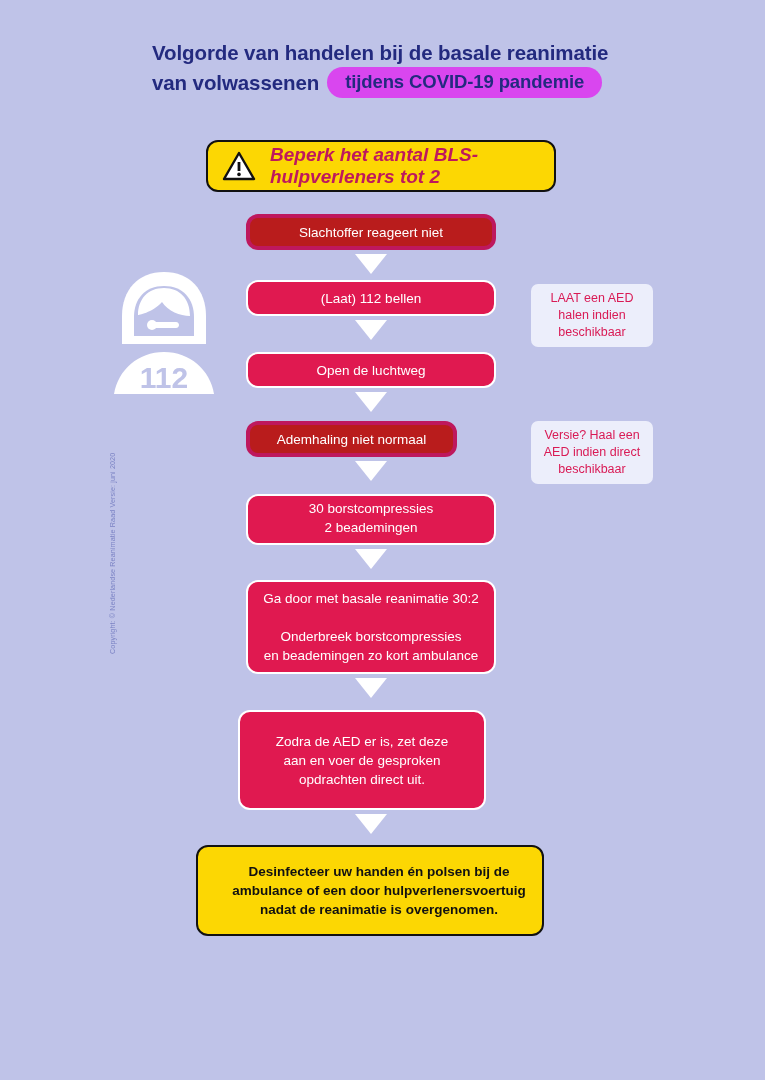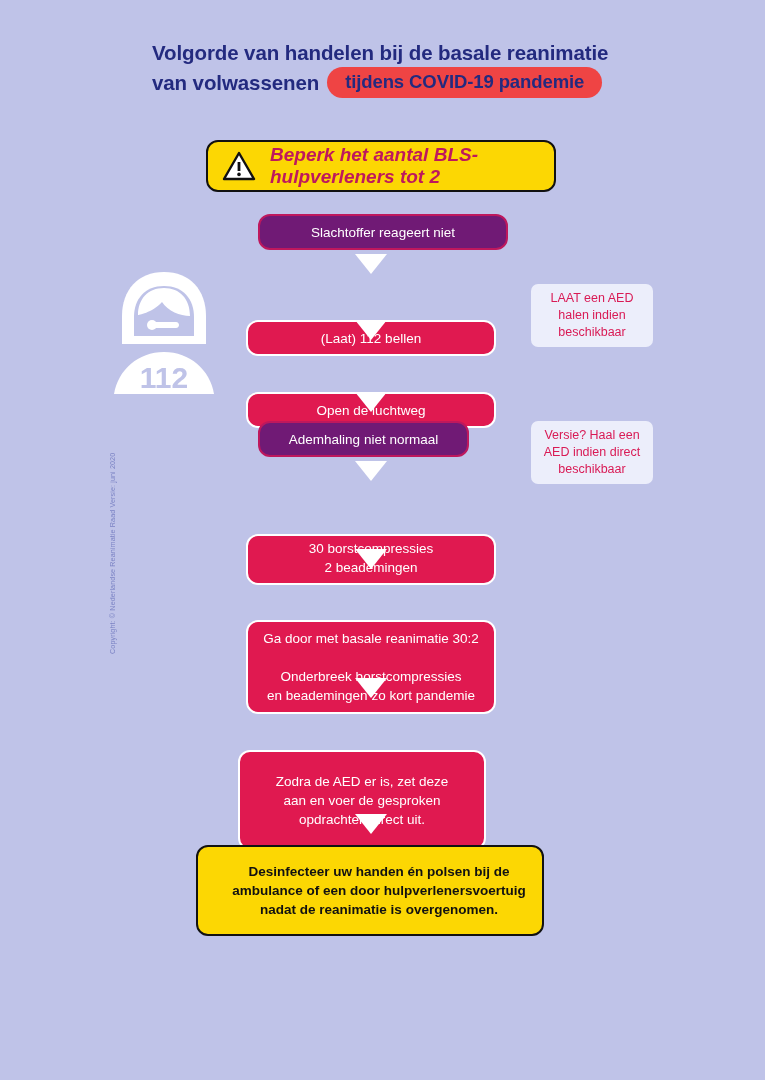--- a/index.html
+++ b/index.html
@@ -34,21 +34,21 @@
     letter-spacing: -0.1px;
     white-space: nowrap;
   }
   .title-line-2 {
     display: flex;
     align-items: center;
     gap: 8px;
   }
   .title-badge {
     display: inline-block;
-    background: #ef4444;
+    background: #d946ef;
     color: #232a7f;
     font-size: 18.5px;
     font-weight: bold;
     border-radius: 999px;
     padding: 4px 18px 5px 18px;
     line-height: 22px;
     white-space: nowrap;
   }
 
   
@@ -58,28 +58,26 @@
     display: flex;
     align-items: center;
     justify-content: center;
     text-align: center;
     color: #ffffff;
     font-size: 13.5px;
     line-height: 19px;
     padding: 6px 10px;
   }
   .flow-box.navy {
-    background: #701a75;
-    border: 2px solid #be185d;
-    margin-left: 12px;
+    background: #b91c1c;
+    border: 4px solid #be185d;
   }
   .flow-box.red {
     background: #e01950;
     border: 2px solid #ffffff;
-    margin-top: 40px;
   }
   .flow-box.yellow {
     background: #fcd703;
     border: 2px solid #111111;
     color: #111111;
     font-weight: bold;
     padding-left: 28px;
   }
 
   
@@ -235,21 +233,21 @@
       <span>2 beademingen</span>
     </span>
   </div>
   <div class="arrow" style="left:355px; top:549px;"></div>
 
   <div class="flow-box red" style="left:246px; top:580px; width:250px; height:94px;">
     <span>
       <span>Ga door met basale reanimatie 30:2</span>
       <span class="mt-gap"></span>
       <span>Onderbreek borstcompressies</span><br>
-      <span>en beademingen zo kort pandemie</span>
+      <span>en beademingen zo kort ambulance</span>
     </span>
   </div>
   <div class="arrow" style="left:355px; top:678px;"></div>
 
   <div class="flow-box red" style="left:238px; top:710px; width:248px; height:100px;">
     <span>
       <span>Zodra de AED er is, zet deze</span><br>
       <span>aan en voer de gesproken</span><br>
       <span>opdrachten direct uit.</span>
     </span>

